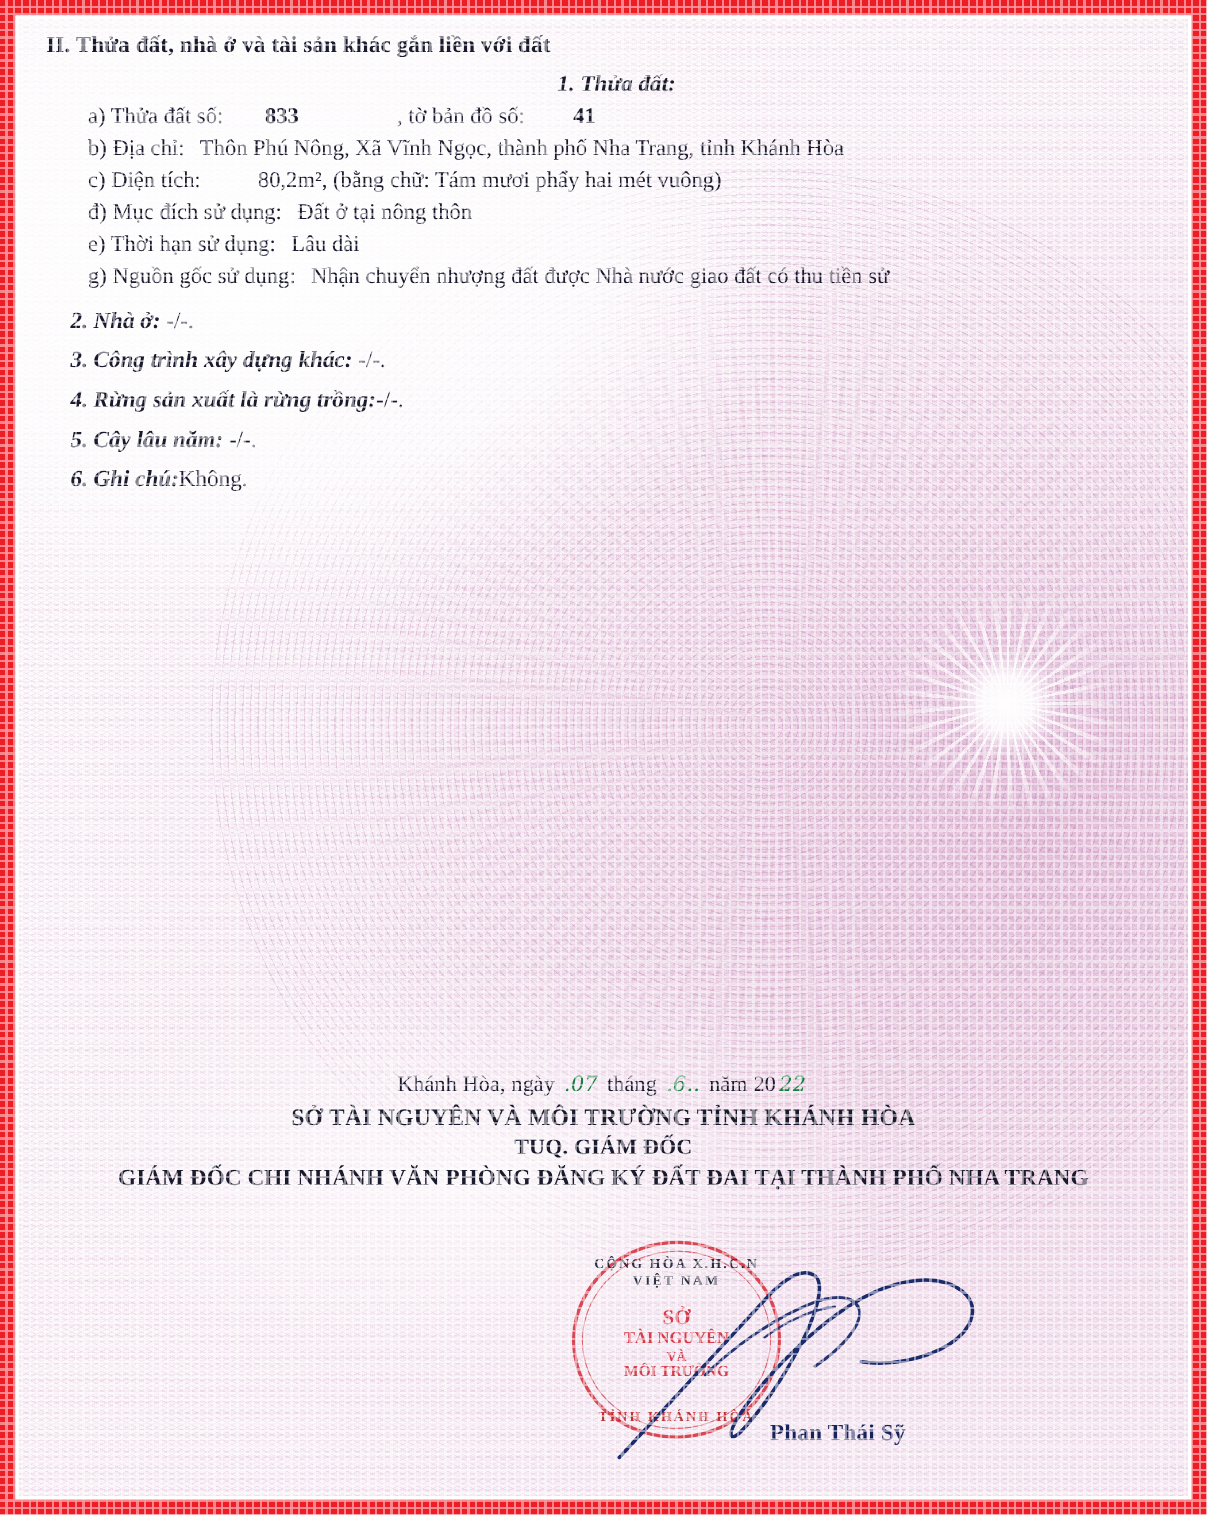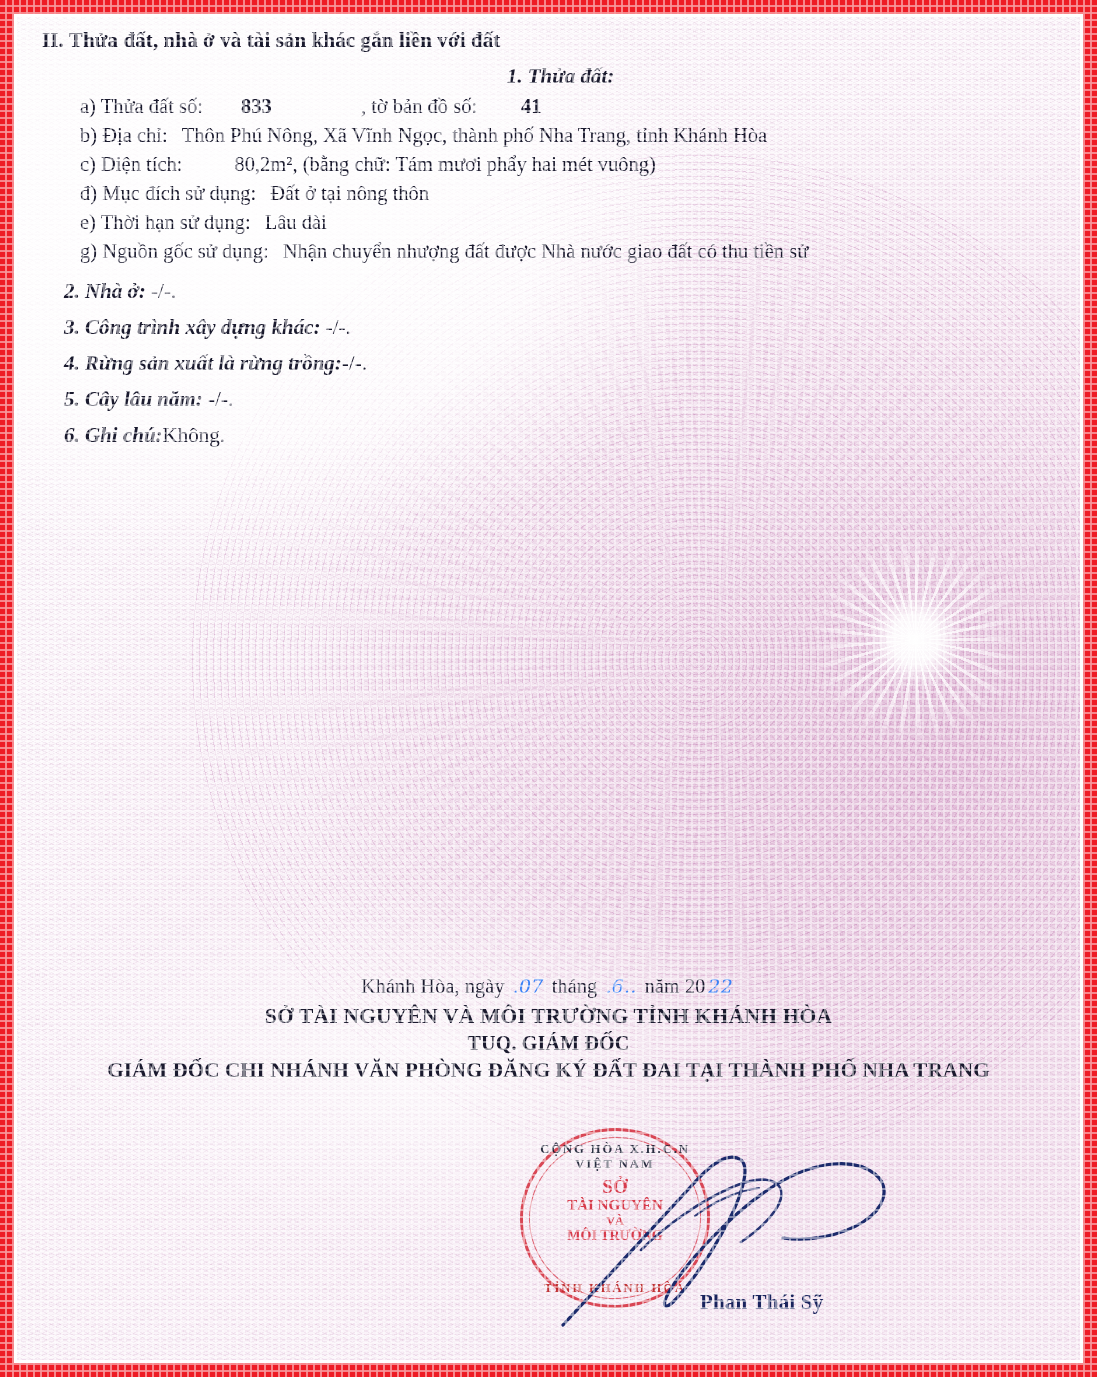--- a/index.html
+++ b/index.html
@@ -222,21 +222,21 @@
     top: 975px;
     z-index: 5;
     text-align: center;
   }
   .place-date {
     font-size: 20px;
     letter-spacing: .2px;
   }
   .hand {
     font-family: "DejaVu Serif", serif;
-    color: #3b82f6;
+    color: #15803d;
     font-style: italic;
     font-size: 19px;
     padding: 0 3px;
   }
   .org {
     font-weight: bold;
     font-size: 21.5px;
     margin-top: 6px;
     letter-spacing: .2px;
   }
@@ -297,21 +297,21 @@
     text-align: center;
     font-size: 12.5px;
     font-weight: bold;
     color: #b91c1c;
     letter-spacing: 2px;
     opacity: .88;
   }
   .seal .center-text {
     position: absolute;
     left: 0; right: 0;
-    top: 48px;
+    top: 60px;
     text-align: center;
     color: #d42a3a;
     font-weight: bold;
     opacity: .9;
     line-height: 1.12;
   }
   .seal .center-text .l1 { font-size: 19px; }
   .seal .center-text .l2 { font-size: 15px; }
   .seal .center-text .l3 { font-size: 12.5px; }
   .seal .center-text .l4 { font-size: 14px; }

